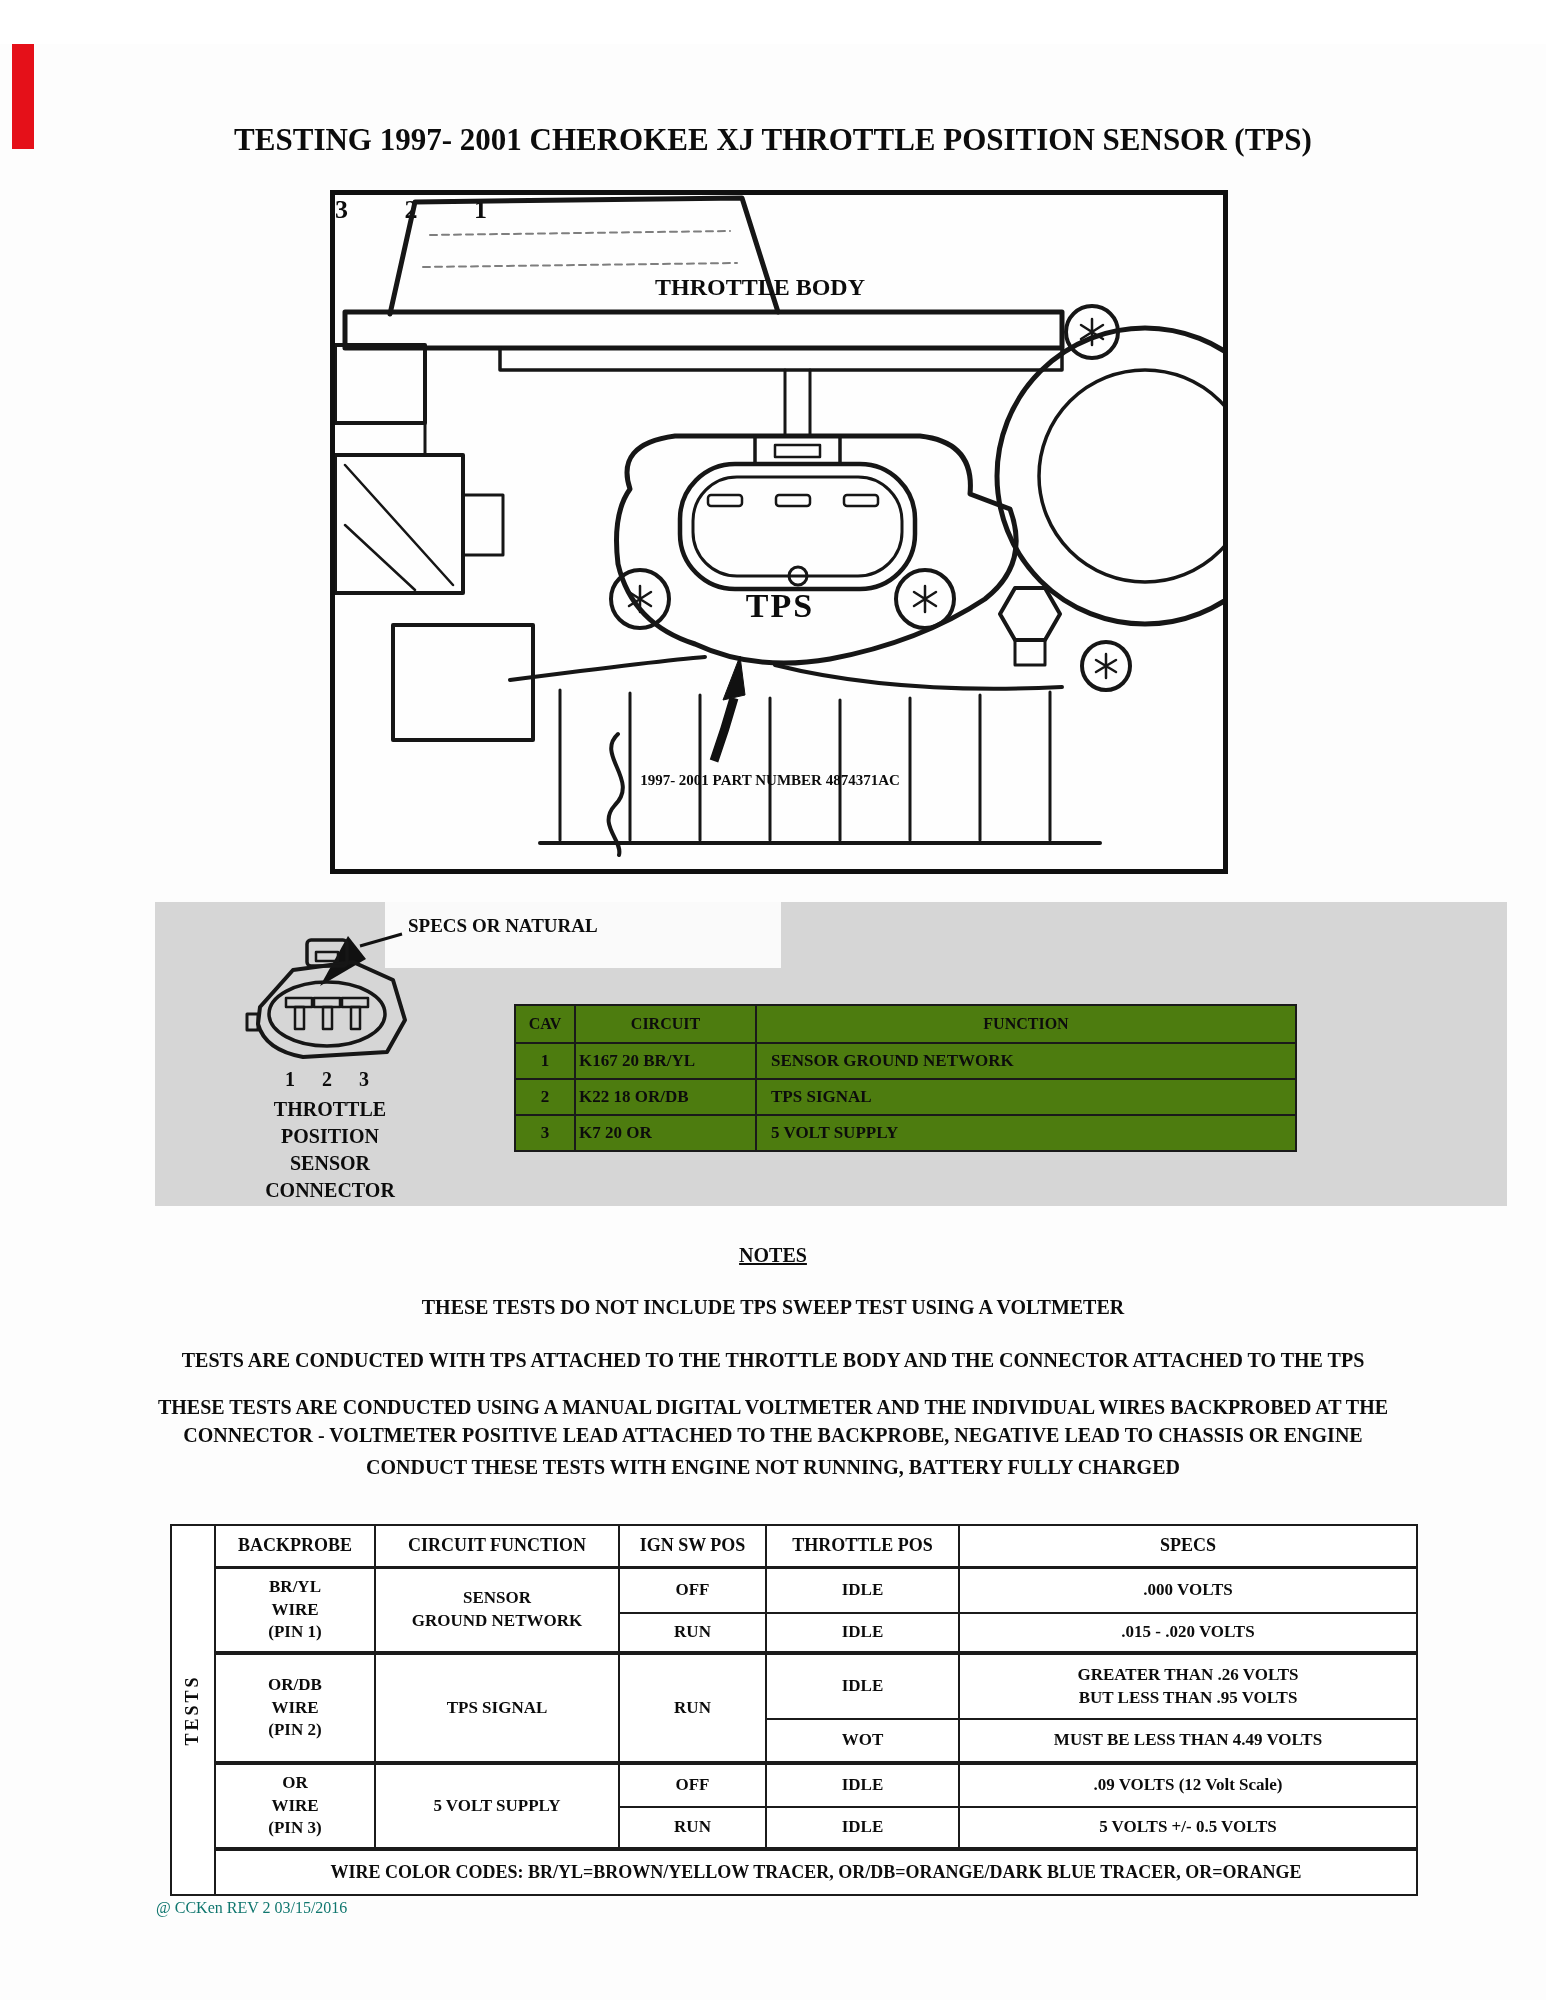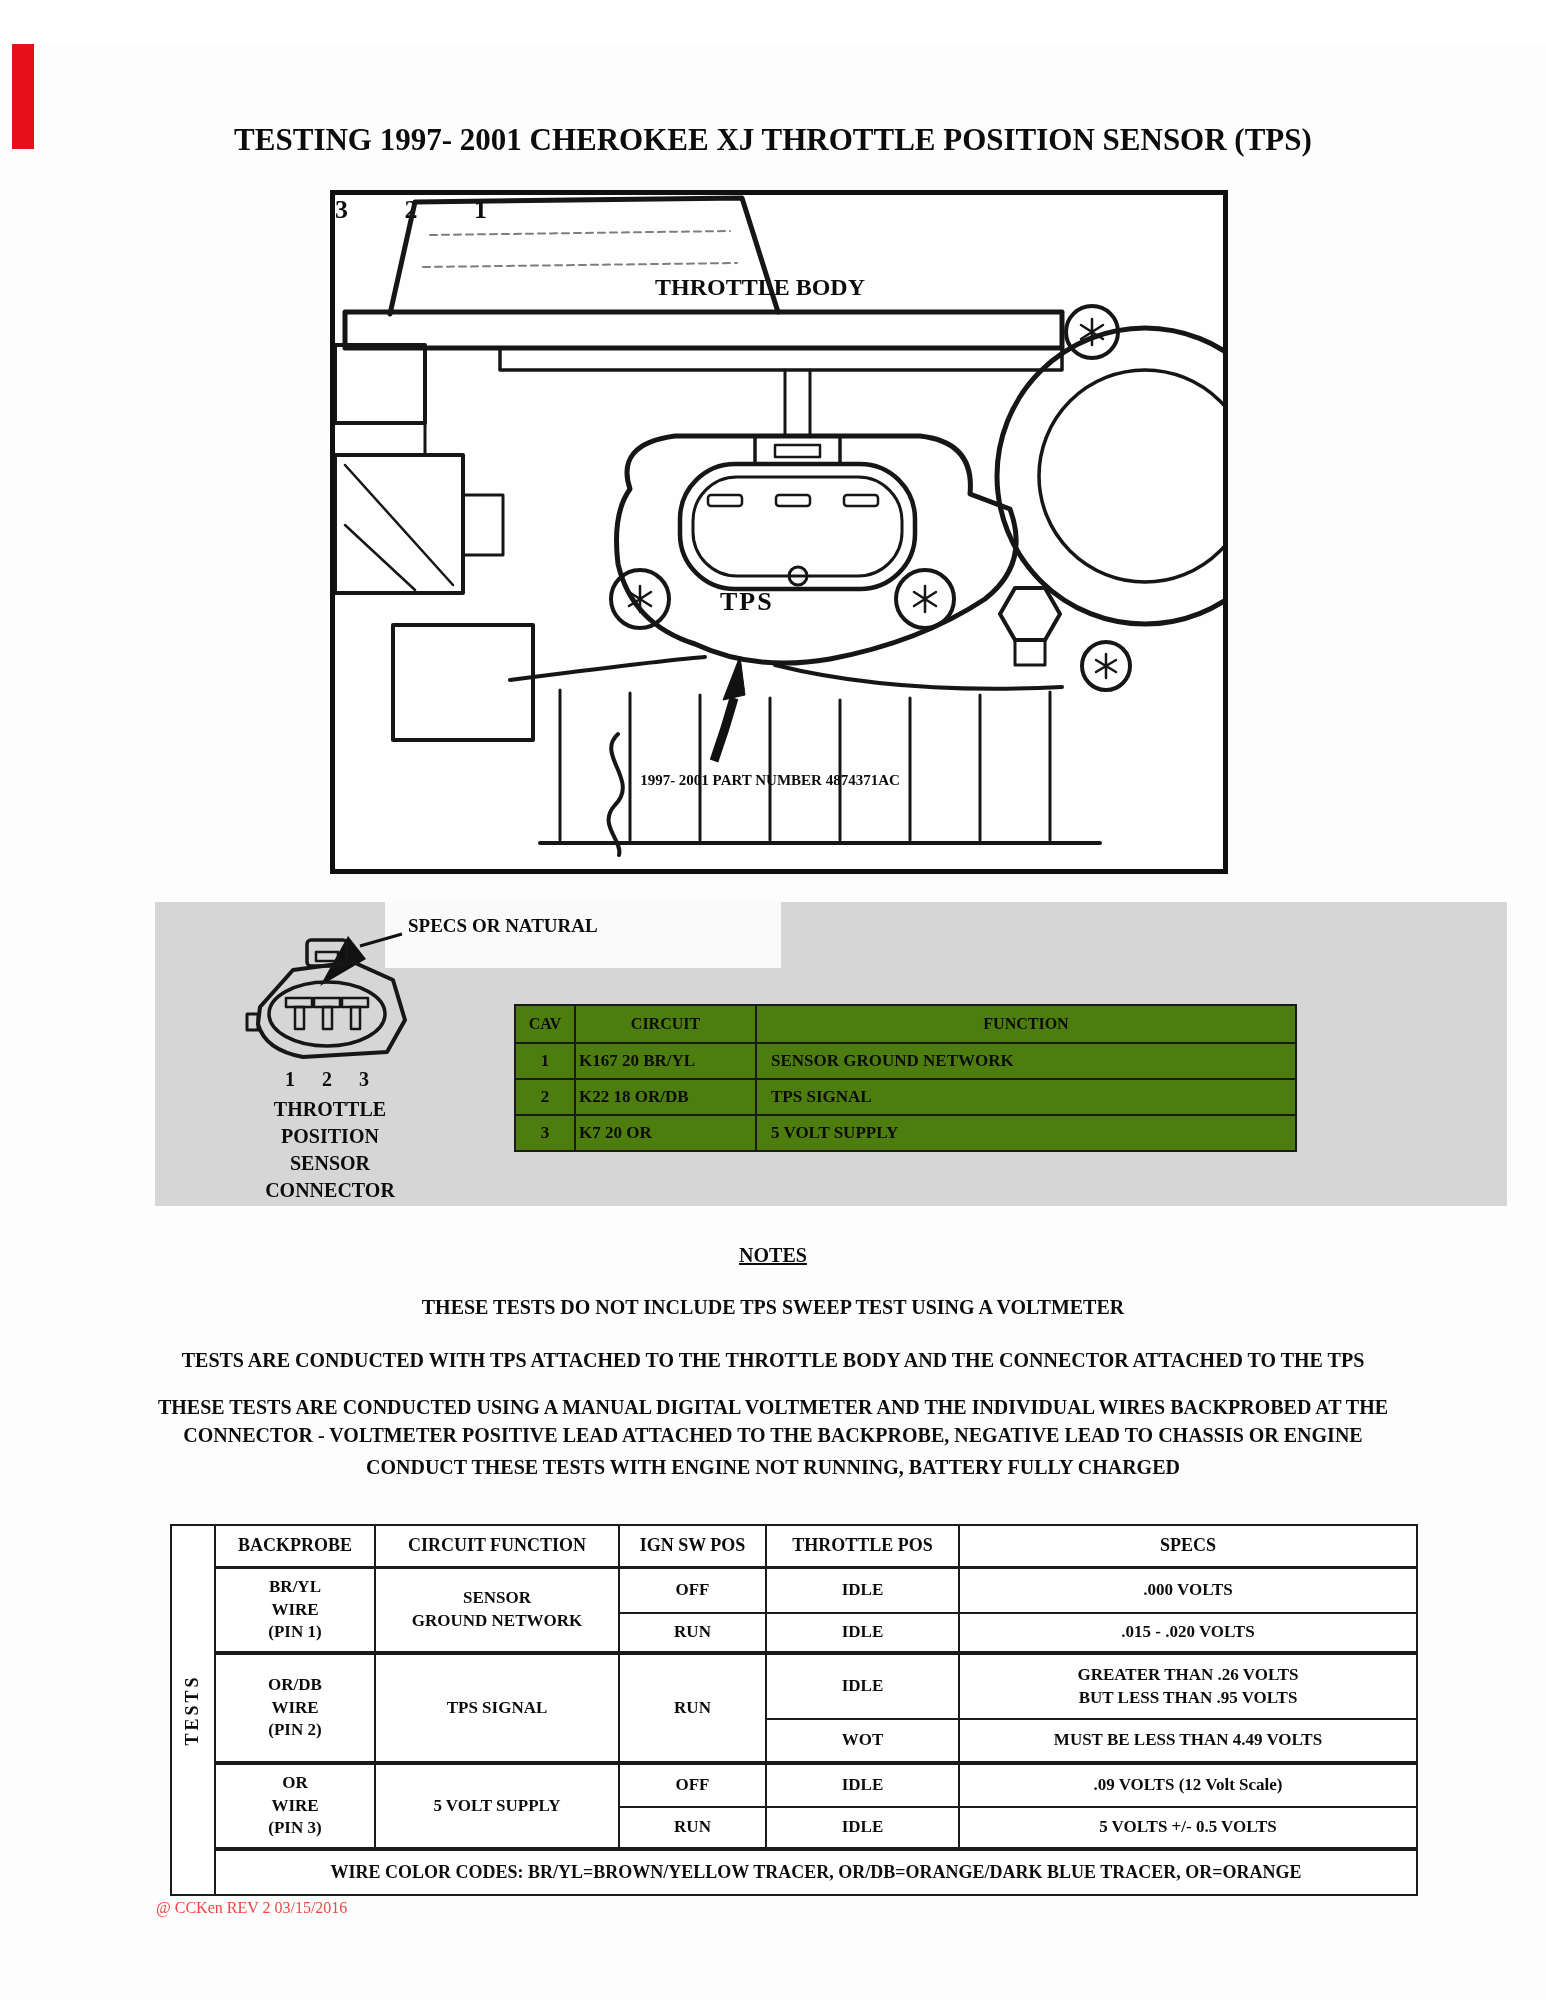--- a/index.html
+++ b/index.html
@@ -12,21 +12,21 @@
 
   
   .title{left:0;top:78px;width:100%;text-align:center;font-size:31px;font-weight:bold;letter-spacing:0px;}
 
   
   .figure-box{left:330px;top:146px;width:888px;height:674px;border:5px solid #101010;background:#fefefe;}
   .figure-box svg{position:absolute;left:0;top:0;}
   .fig-label{position:absolute;font-weight:bold;}
   .lbl-throttle-body{left:275px;top:79px;width:300px;font-size:24px;text-align:center;}
   .fig-pins{left:382px;top:340px;width:152px;display:flex;justify-content:space-between;font-size:26px;font-weight:bold;}
-  .lbl-tps{left:385px;top:392px;width:120px;font-size:26px;letter-spacing:2px;}
+  .lbl-tps{left:385px;top:392px;width:120px;font-size:34px;text-align:center;letter-spacing:2px;}
   .lbl-partnum{left:175px;top:577px;width:520px;font-size:15px;text-align:center;}
 
   
   .connector-panel{left:155px;top:858px;width:1352px;height:304px;background:#d6d6d6;}
   .callout-box{position:absolute;left:230px;top:0;width:396px;height:66px;background:#fafafa;}
   .callout-label{position:absolute;left:253px;top:13px;font-size:19px;font-weight:bold;}
   .conn-pins{position:absolute;left:130px;top:166px;width:84px;display:flex;justify-content:space-between;
              font-size:20px;font-weight:bold;}
   .conn-caption{position:absolute;left:75px;top:194px;width:200px;text-align:center;
                 font-size:20px;font-weight:bold;line-height:27px;}
@@ -52,21 +52,21 @@
   .tests-table th{font-size:18px;}
   .tests-table td{font-size:17px;line-height:1.32;}
   .tests-table tr.gsep>td{border-top-width:4px;}
   .tests-table tr.hdr>th{border-bottom-width:3px;}
   .tests-cell{width:34px;position:relative;}
   .tests-cell .vert{position:absolute;top:50%;left:50%;transform:translate(-50%,-50%) rotate(-90deg);
                     white-space:nowrap;font-size:18px;font-weight:bold;letter-spacing:3px;}
   .coderow td{font-size:18px;}
   .specs-cell{font-size:18px;}
 
-  .footer-note{left:156px;top:1855px;font-size:16px;font-weight:normal;color:#ef4444;}
+  .footer-note{left:156px;top:1855px;font-size:16px;font-weight:normal;color:#0f766e;}
 
   svg path,svg rect,svg circle,svg ellipse,svg line,svg polygon{vector-effect:non-scaling-stroke;}
 </style>
 </head>
 <body>
 
 <div class="page">
 
   <div class="abs red-mark"></div>
 

